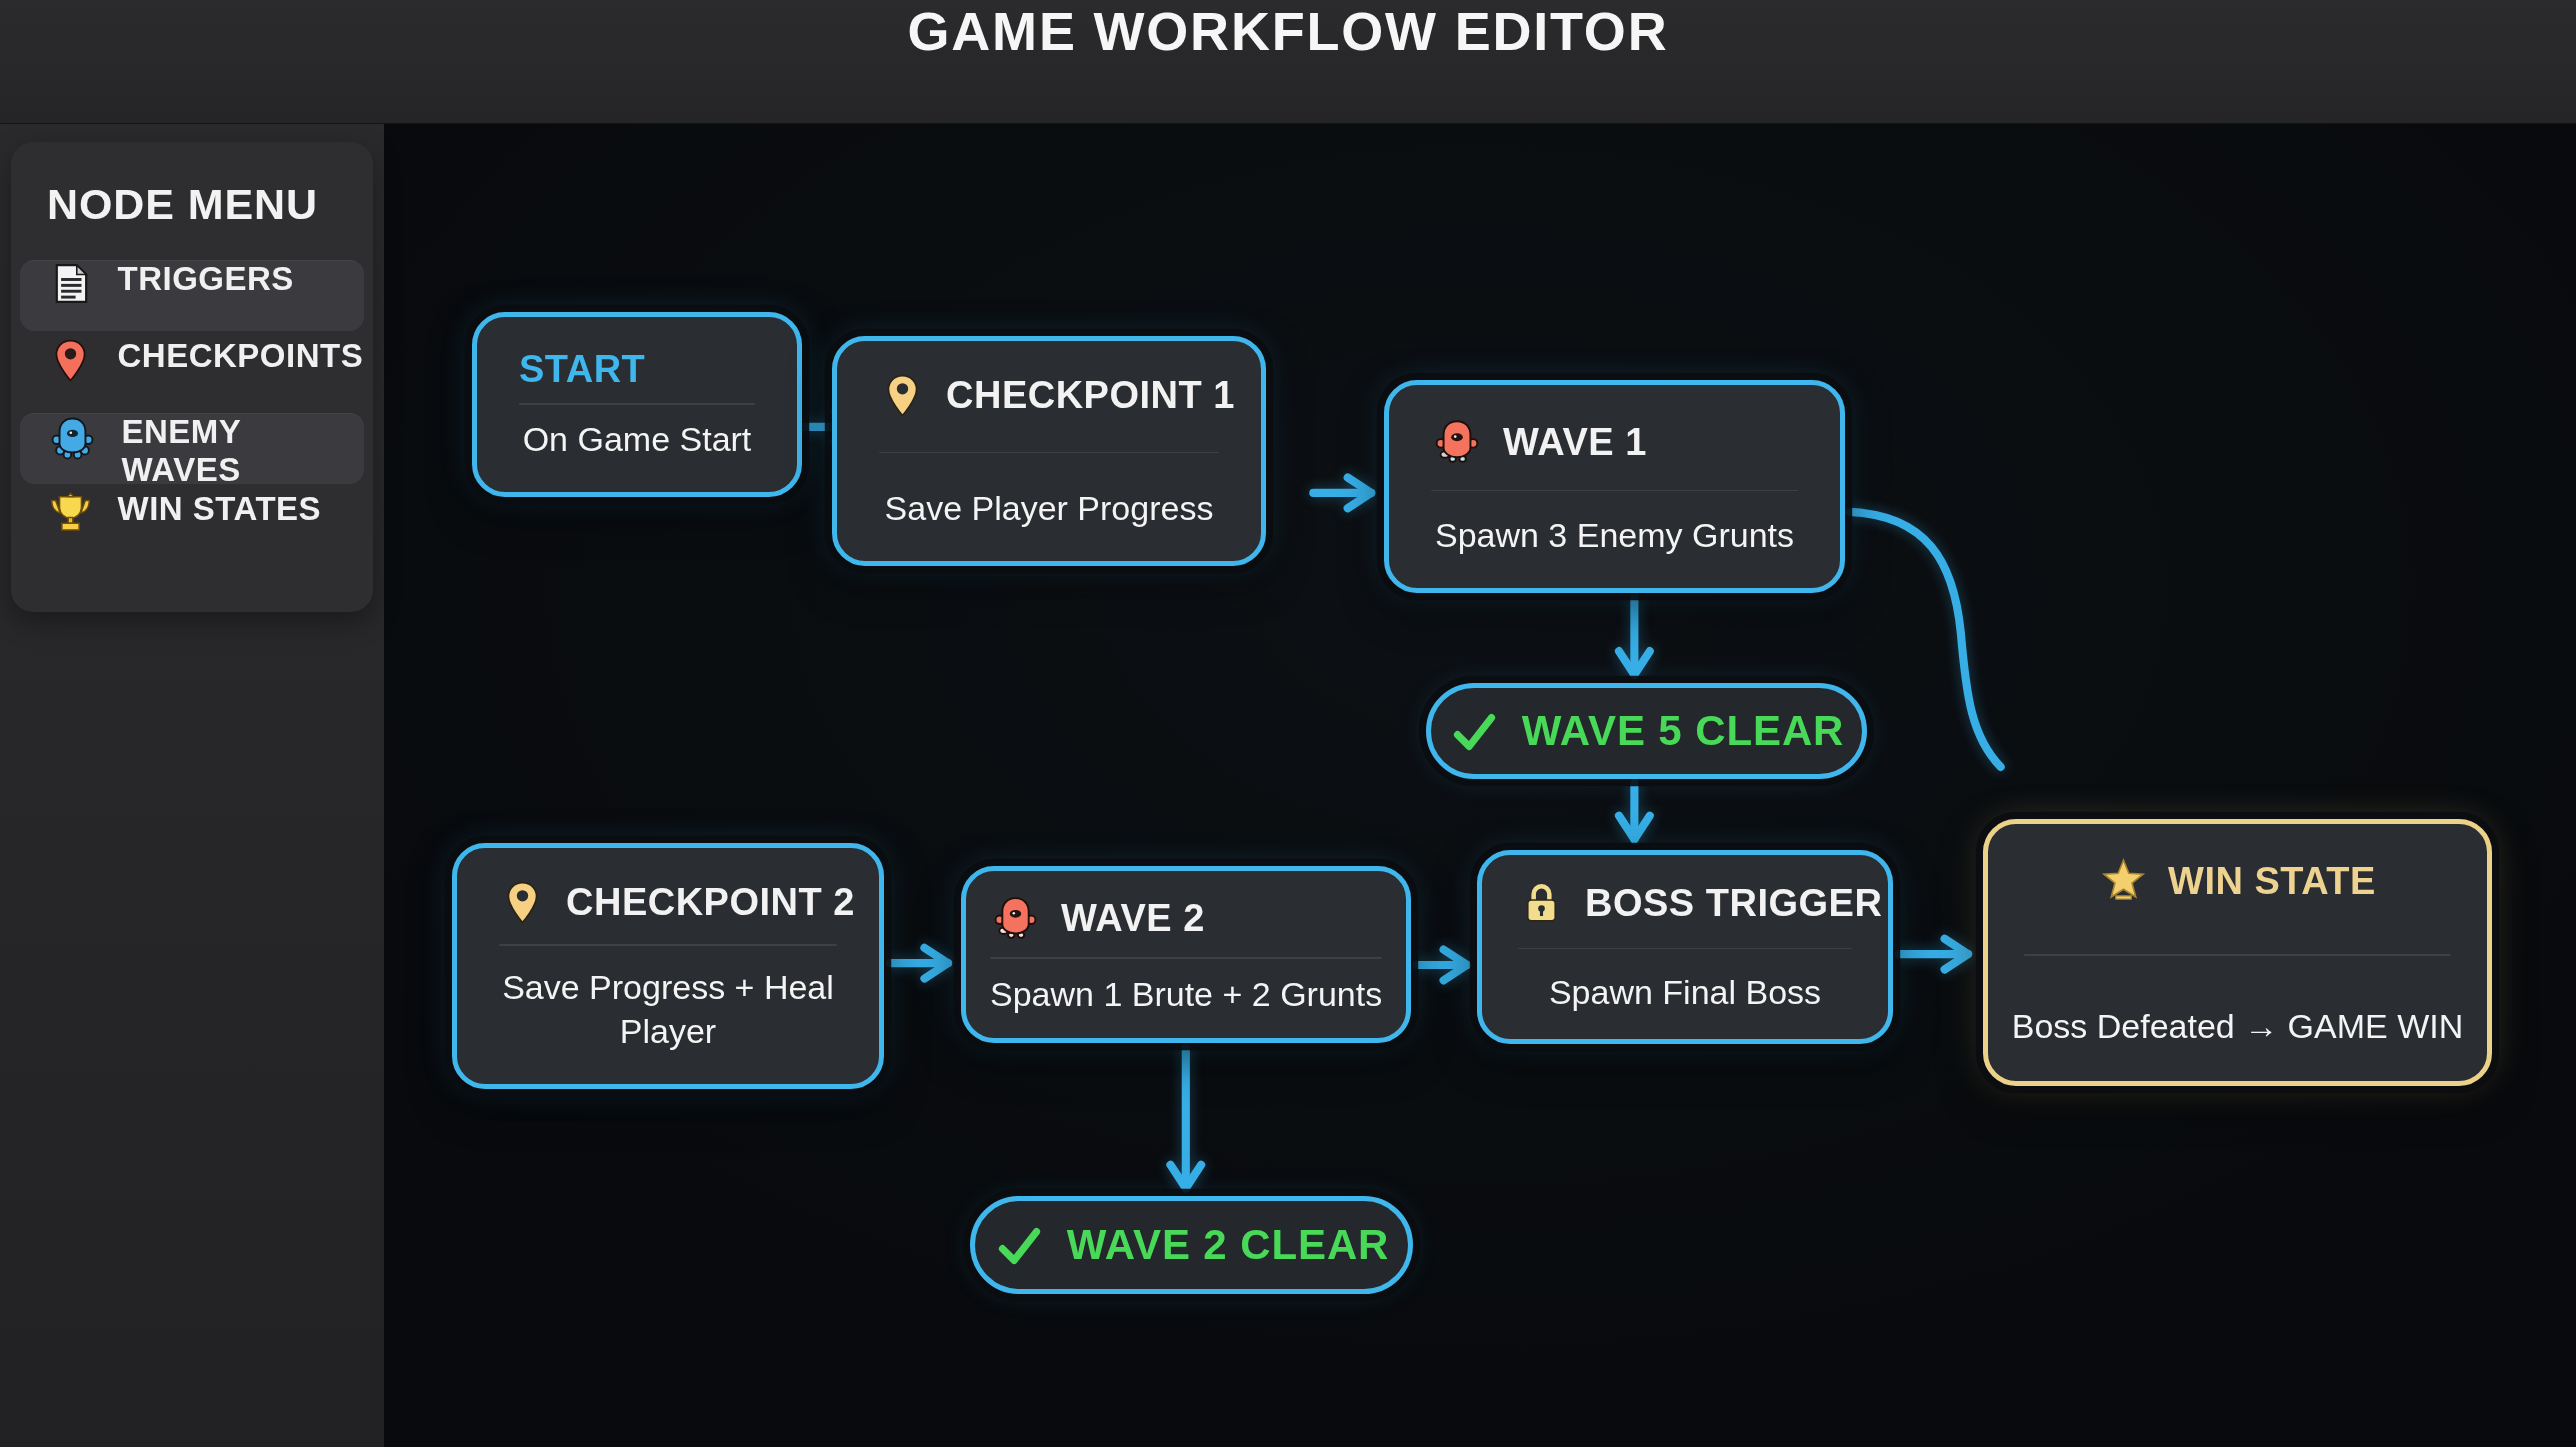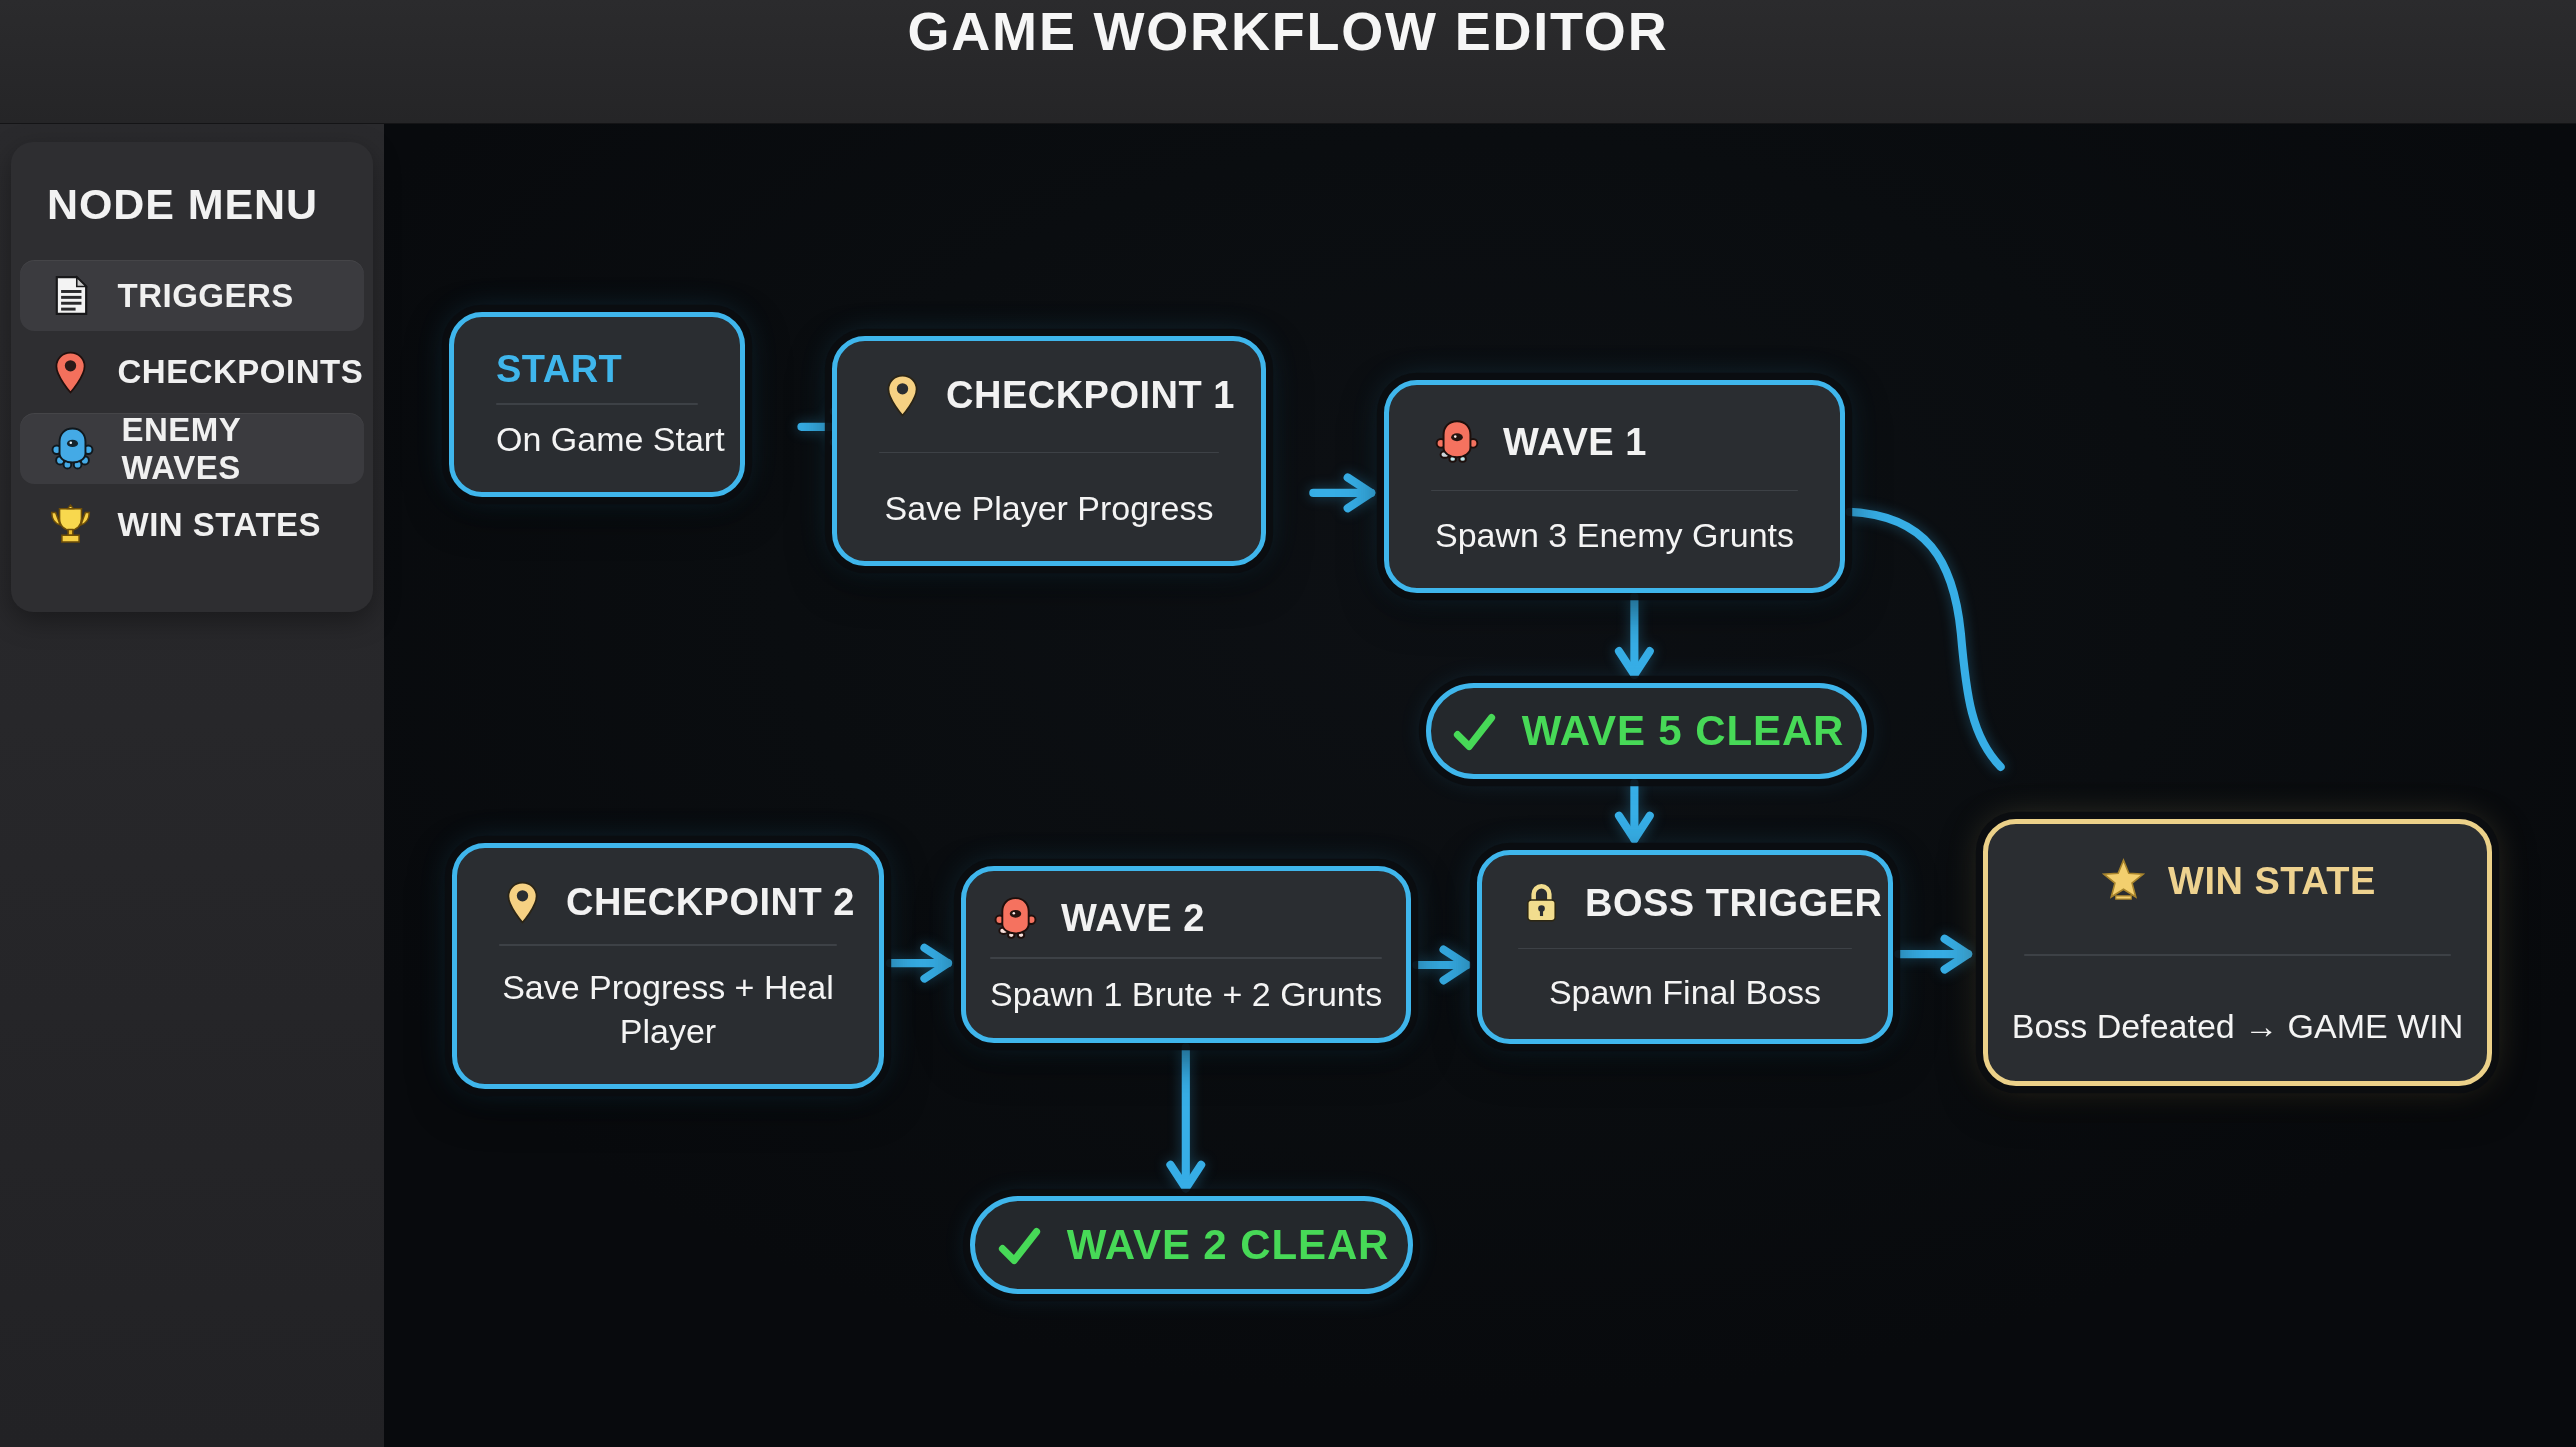--- a/index.html
+++ b/index.html
@@ -32,21 +32,21 @@
     position:absolute; left:11px; top:18px; width:362px; height:470px;
     background:#2e2e31; border-radius:22px;
     box-shadow:0 9px 27px rgba(0,0,0,.35);
     padding:33px 9px 0 9px;
   }
   #menu-panel .menu-title {
     color:#f2f2f2; font-size:43px; font-weight:bold; letter-spacing:0.9px;
     margin:5.4px 0 31px 27px;
   }
   .menu-item {
-    display:flex; align-items:center; gap:23.5px;
+    display:flex; gap:23.5px;
     height:71px; border-radius:14.5px; padding:0 0 0 27px;
     margin:5.4px 0; cursor:pointer;
   }
   .menu-item.hl { background:#3b3b3f; box-shadow:inset 0 0.9px 0 rgba(255,255,255,.05); }
   .menu-item .label { color:#f0f0f0; font-size:33px; font-weight:bold; letter-spacing:0.5px; }
   .menu-item svg { flex:0 0 auto; }
 
   
   #canvas {
     position:absolute; left:384px; top:124px; width:2192px; height:1323px;
@@ -65,21 +65,21 @@
     padding:31px 42px; color:#f2f2f2; cursor:grab;
   }
   .node .node-title {
     display:flex; align-items:center; gap:20px;
     font-size:38px; font-weight:bold; letter-spacing:0.5px; white-space:nowrap;
   }
   .node .node-divider { height:1.8px; background:#3d4146; border-radius:0.9px; }
   .node .node-body { font-size:34px; color:#f4f4f4; line-height:1.3; white-space:nowrap;text-align:center; }
   .node svg { flex:0 0 auto; }
 
-  #node-start    { left:449px;  top:312px; width:296px; height:185px; }
+  #node-start    { left:472px;  top:312px; width:330px; height:185px; }
   #node-start .node-title { color:#3fb6ec; }
   #node-checkpoint1 { left:832px;  top:336px; width:434px; height:230px; }
   #node-wave1    { left:1384px; top:380px; width:461px; height:213px; }
   #node-checkpoint2 { left:452px;  top:843px; width:432px; height:246px; }
   #node-checkpoint2 .node-body { white-space:normal; }
   #node-wave2    { left:961px; top:866px; width:450px; height:177px; padding:22px 24px; }
   #node-bosstrigger { left:1477px; top:850px; width:416px; height:194px; padding:25px 36px; }
   #node-winstate {
     left:1983px; top:819px; width:509px; height:267px;
     border-color:#ecd189;

